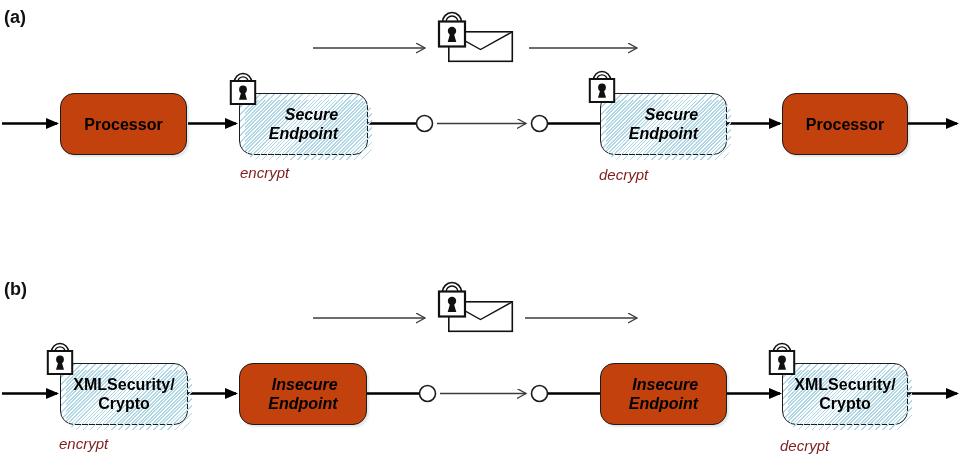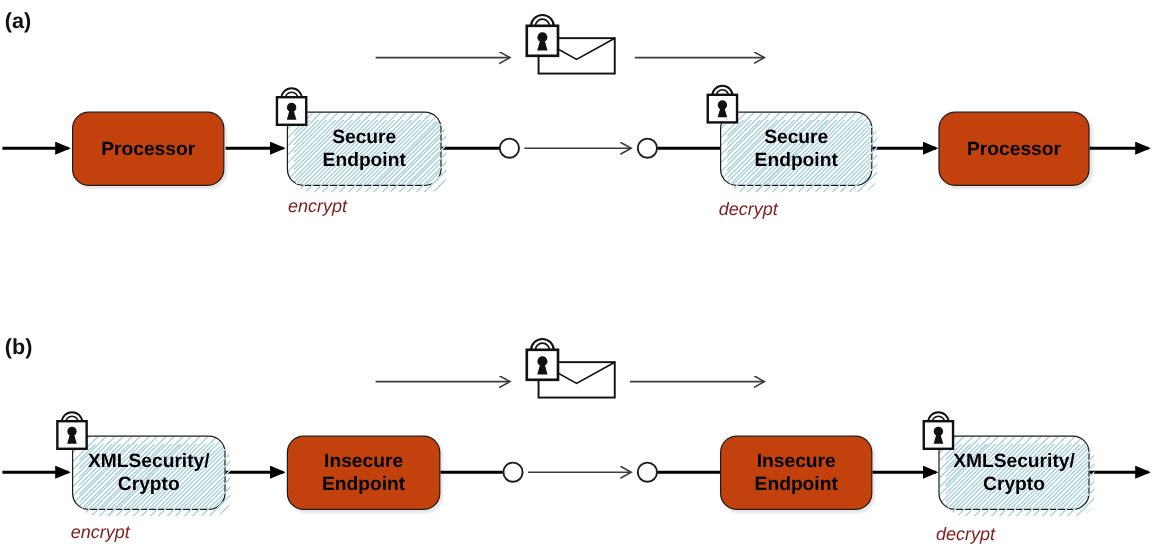--- a/index.html
+++ b/index.html
@@ -23,21 +23,21 @@
     border-radius:14px;
     background:#c2410c;
     display:flex;align-items:center;justify-content:center;
     z-index:1;
     box-shadow:2px 2px 2px rgba(0,0,0,0.10);
   }
   .box-text{
     font-weight:bold;font-size:16px;line-height:19px;
     color:#000;text-align:center;white-space:pre-line;
   }
-  .box.it .box-text{}
+  .box.it .box-text{font-style:italic;text-align:right;}
   .box.hatched{
     background:repeating-linear-gradient(135deg,#fdfeff 0 3.8px,var(--hatch-line,#b2d7e4) 3.8px 5px);
     box-shadow:none;
   }
   .box.hatched::after{
     content:"";
     position:absolute;inset:0;
     transform:translate(5px,6px);
     border-radius:inherit;
     background:repeating-linear-gradient(135deg,rgba(255,255,255,0) 0 3.8px,var(--hatch-line,#b2d7e4) 3.8px 5px);

